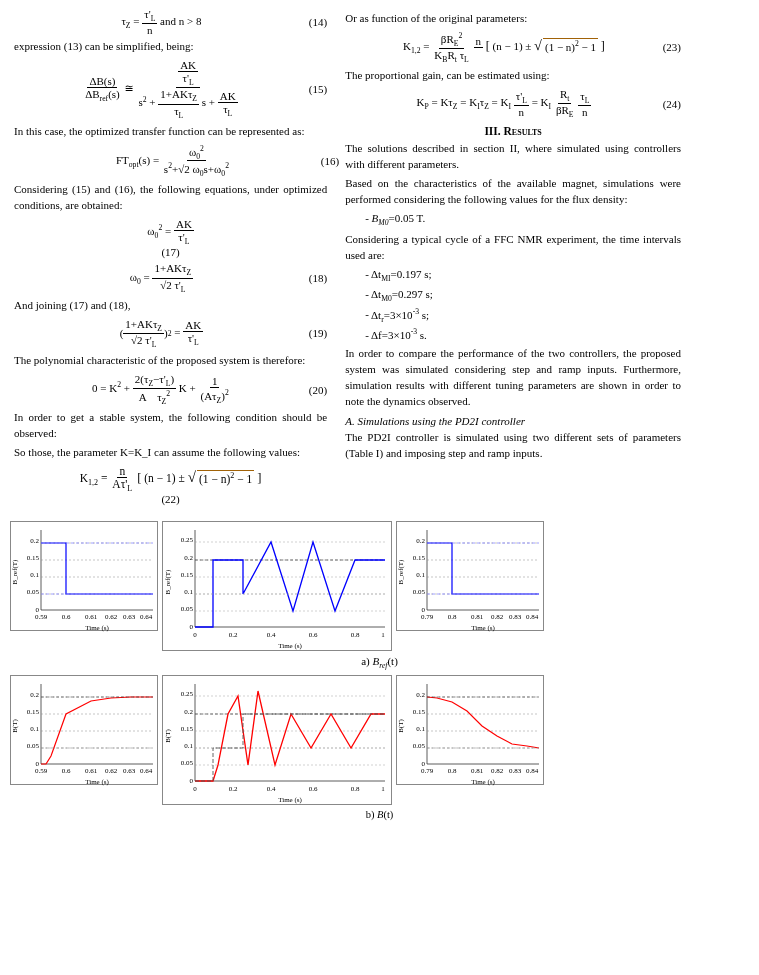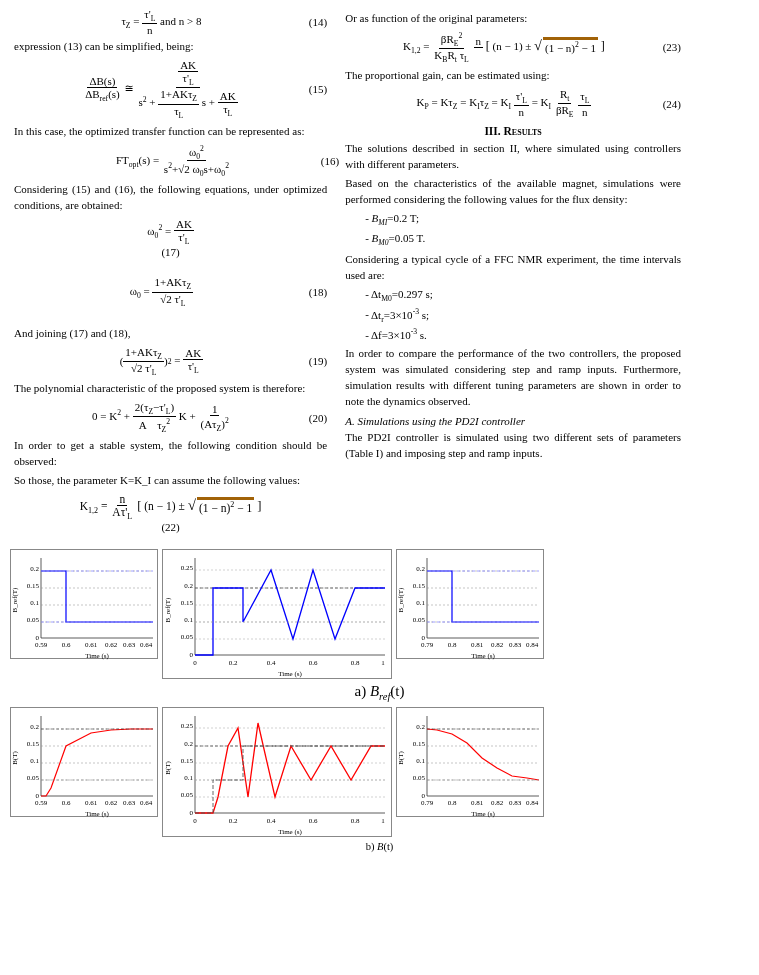--- a/index.html
+++ b/index.html
@@ -72,21 +72,21 @@
     sub { font-size: 0.7em; vertical-align: sub; }
     .sqrt-container {
       display: inline-flex;
       align-items: center;
     }
     .sqrt-symbol {
       font-size: 1.3em;
       line-height: 1;
     }
     .sqrt-content {
-      border-top: 3px solid #a16207;
+      border-top: 1px solid #a16207;
       padding: 0 2px;
       margin-left: 1px;
     }
     .bullet-list {
       list-style: none;
       padding-left: 20px;
     }
     .bullet-list li {
       margin: 2px 0;
       line-height: 1.4;
@@ -191,21 +191,21 @@
           ω<sub>0</sub><sup>2</sup> =
           <span class="fraction">
             <span class="num">AK</span>
             <span class="den">τ'<sub>L</sub></span>
           </span>
         </span>
       </div>
       <span>(17)</span>
     </div>
 
-    <div class="eq-container" style="margin:18px 0;">
+    <div class="eq-container" style="margin:4px 0;">
       <div class="eq-body" style="text-align:center;">
         <span>
           ω<sub>0</sub> =
           <span class="fraction">
             <span class="num">1+AKτ<sub>Z</sub></span>
             <span class="den">√2 τ'<sub>L</sub></span>
           </span>
         </span>
       </div>
       <span>(18)</span>
@@ -334,27 +334,27 @@
       <span>(24)</span>
     </div>
 
     <div class="section-title">III.   Results</div>
 
     <p class="text-block">The solutions described in section II, where simulated using controllers with different parameters.</p>
 
     <p class="text-block">Based on the characteristics of the available magnet, simulations were performed considering the following values for the flux density:</p>
 
     <ul class="bullet-list">
-      <li><i>B<sub>MI</sub></i>=0.2 T;</li>
       <li><i>B<sub>M0</sub></i>=0.05 T.</li>
     </ul>
 
     <p class="text-block">Considering a typical cycle of a FFC NMR experiment, the time intervals used are:</p>
 
     <ul class="bullet-list">
+      <li>Δt<sub>MI</sub>=0.197 s;</li>
       <li>Δt<sub>M0</sub>=0.297 s;</li>
       <li>Δt<sub>r</sub>=3×10<sup>-3</sup> s;</li>
       <li>Δf=3×10<sup>-3</sup> s.</li>
     </ul>
 
     <p class="text-block">In order to compare the performance of the two controllers, the proposed system was simulated considering step and ramp inputs. Furthermore, simulation results with different tuning parameters are shown in order to note the dynamics observed.</p>
 
     <p class="subsection-title">A.  Simulations using the PD2I controller</p>
 
     <p class="text-block">The PD2I controller is simulated using two different sets of parameters (Table I) and imposing step and ramp inputs.</p>
@@ -458,21 +458,21 @@
         <text x="86" y="108" text-anchor="middle" font-size="7">Time (s)</text>
         <text x="6" y="50" text-anchor="middle" font-size="7" transform="rotate(-90,6,50)">B_ref(T)</text>
 
         <polyline points="30,21 55,21 55,72 142,72" stroke="blue" stroke-width="1.2" fill="none"></polyline>
         <line x1="30" y1="21" x2="142" y2="21" stroke="#8888ff" stroke-width="0.8" stroke-dasharray="3,2"></line>
         <line x1="30" y1="72" x2="142" y2="72" stroke="#8888ff" stroke-width="0.8" stroke-dasharray="3,2"></line>
       </svg>
     </div>
   </div>
 
-  <div style="text-align:center; font-size:15px; margin-bottom:5px;">
+  <div style="text-align:center; font-size:11px; margin-bottom:5px;">
     a) <i>B<sub>ref</sub></i>(t)
   </div>
 
   <div class="charts-row">
 
     <div class="chart-box" style="width:148px; height:110px;">
       <svg width="148" height="110">
         <line x1="30" y1="8" x2="30" y2="88" stroke="#333" stroke-width="0.8"></line>
         <line x1="30" y1="88" x2="142" y2="88" stroke="#333" stroke-width="0.8"></line>
         <text x="28" y="90" text-anchor="end" font-size="7">0</text>

